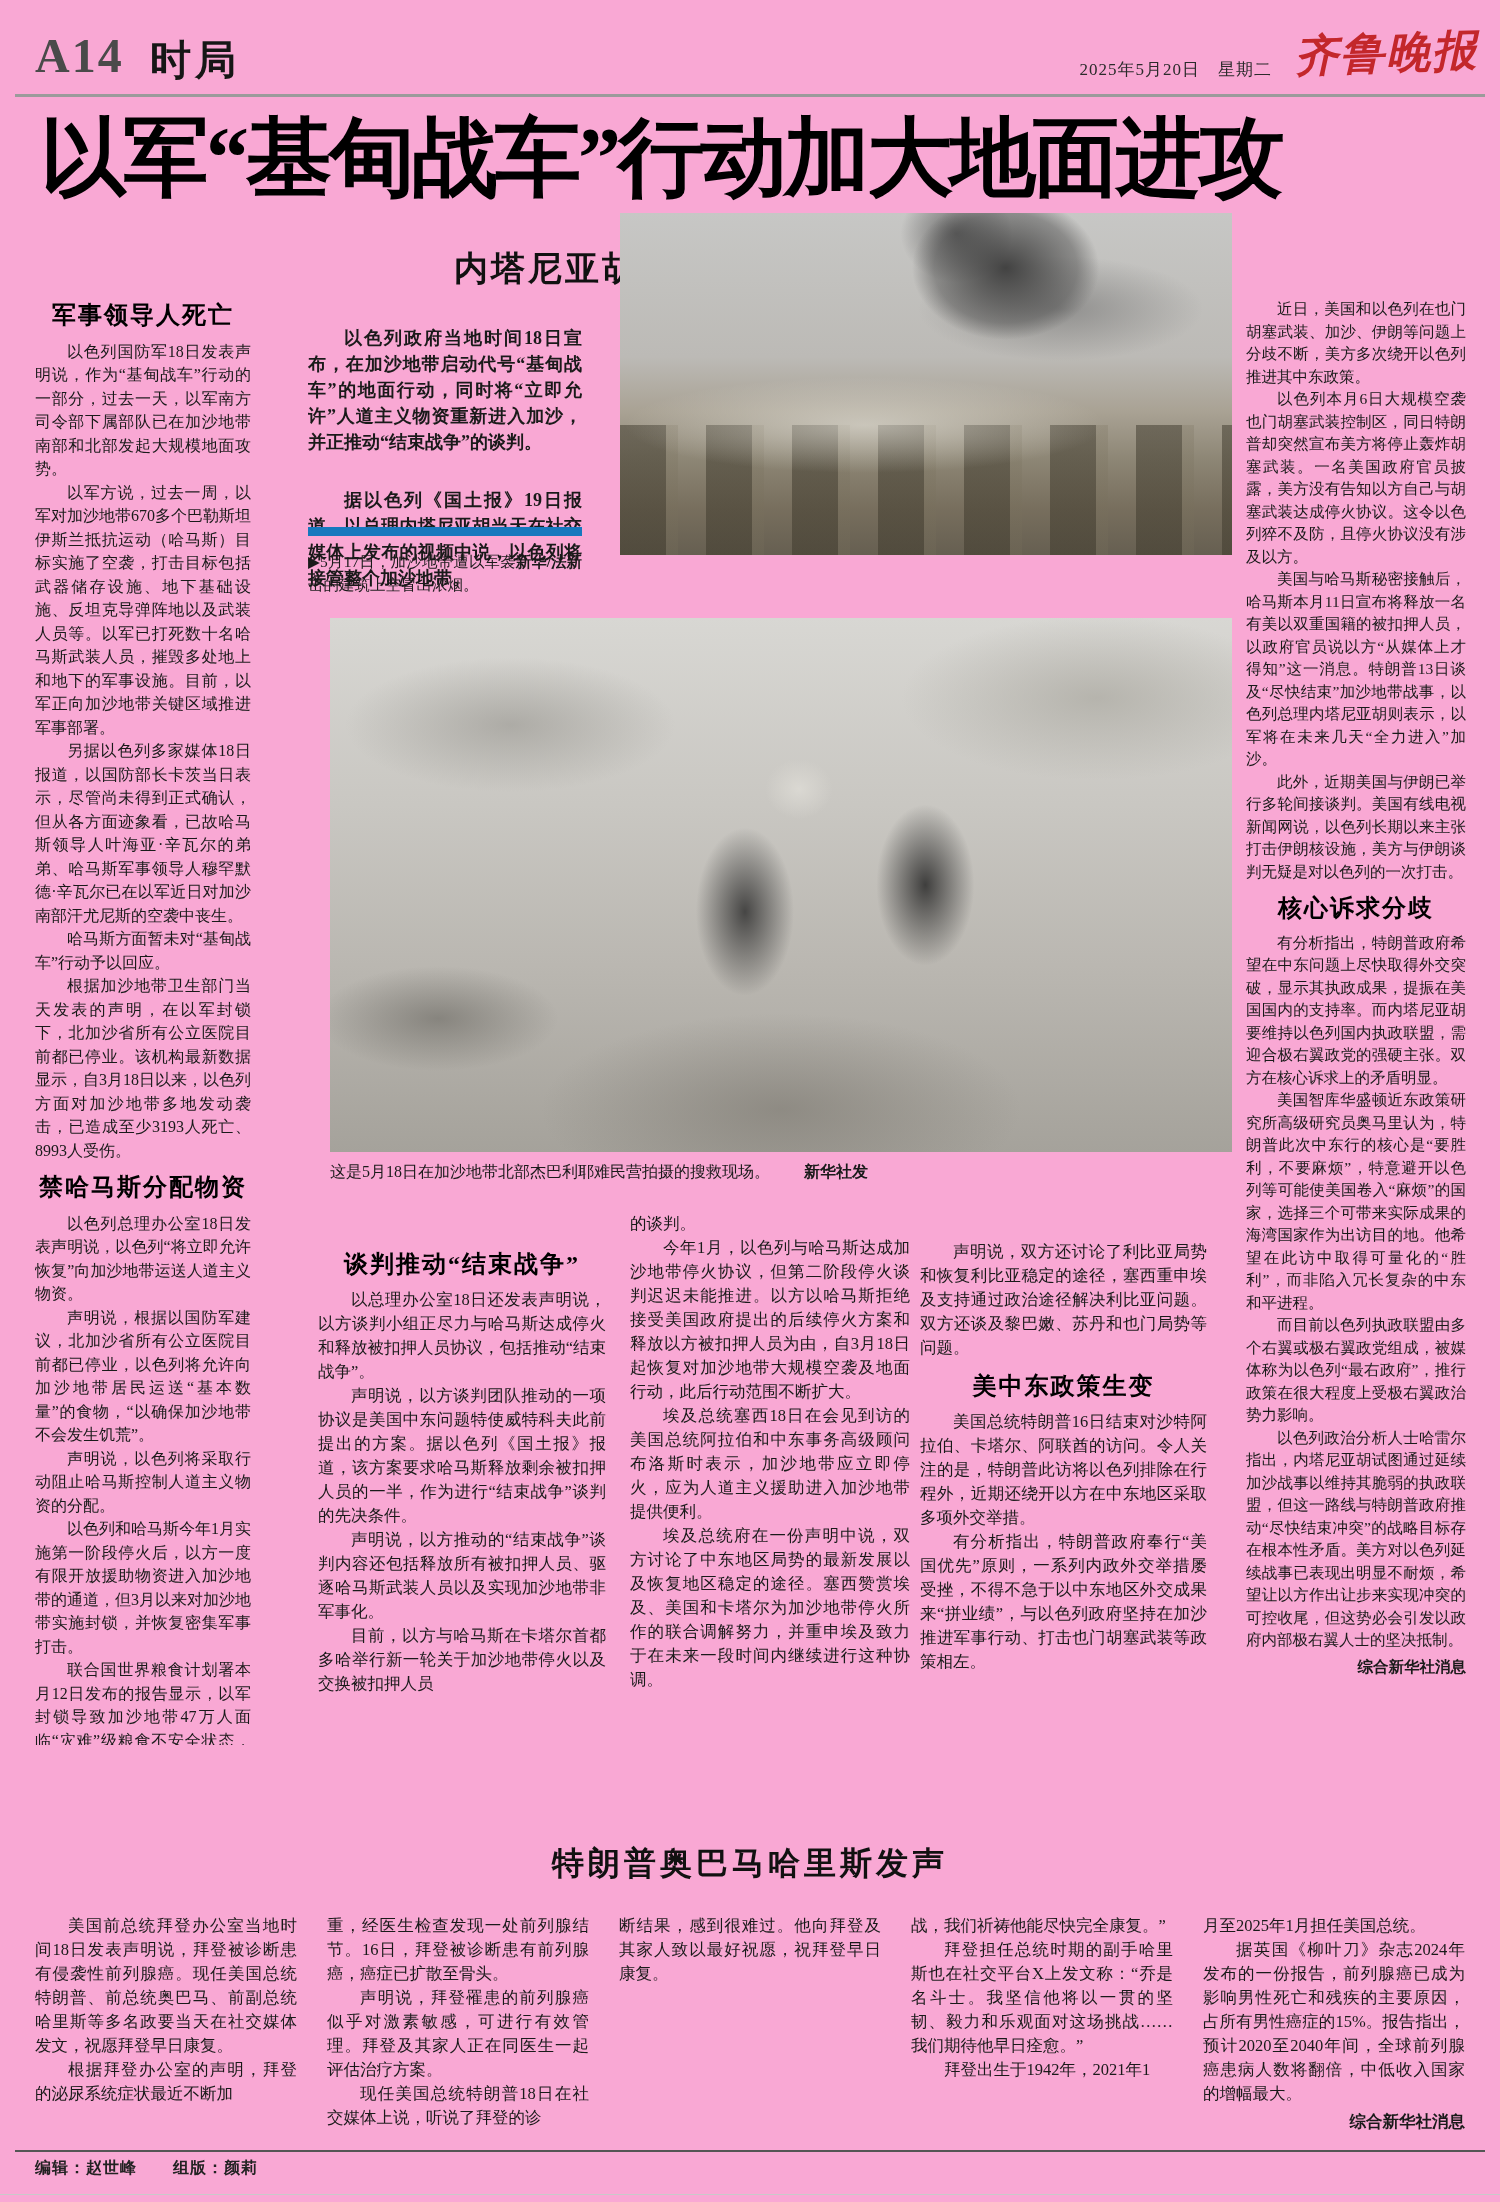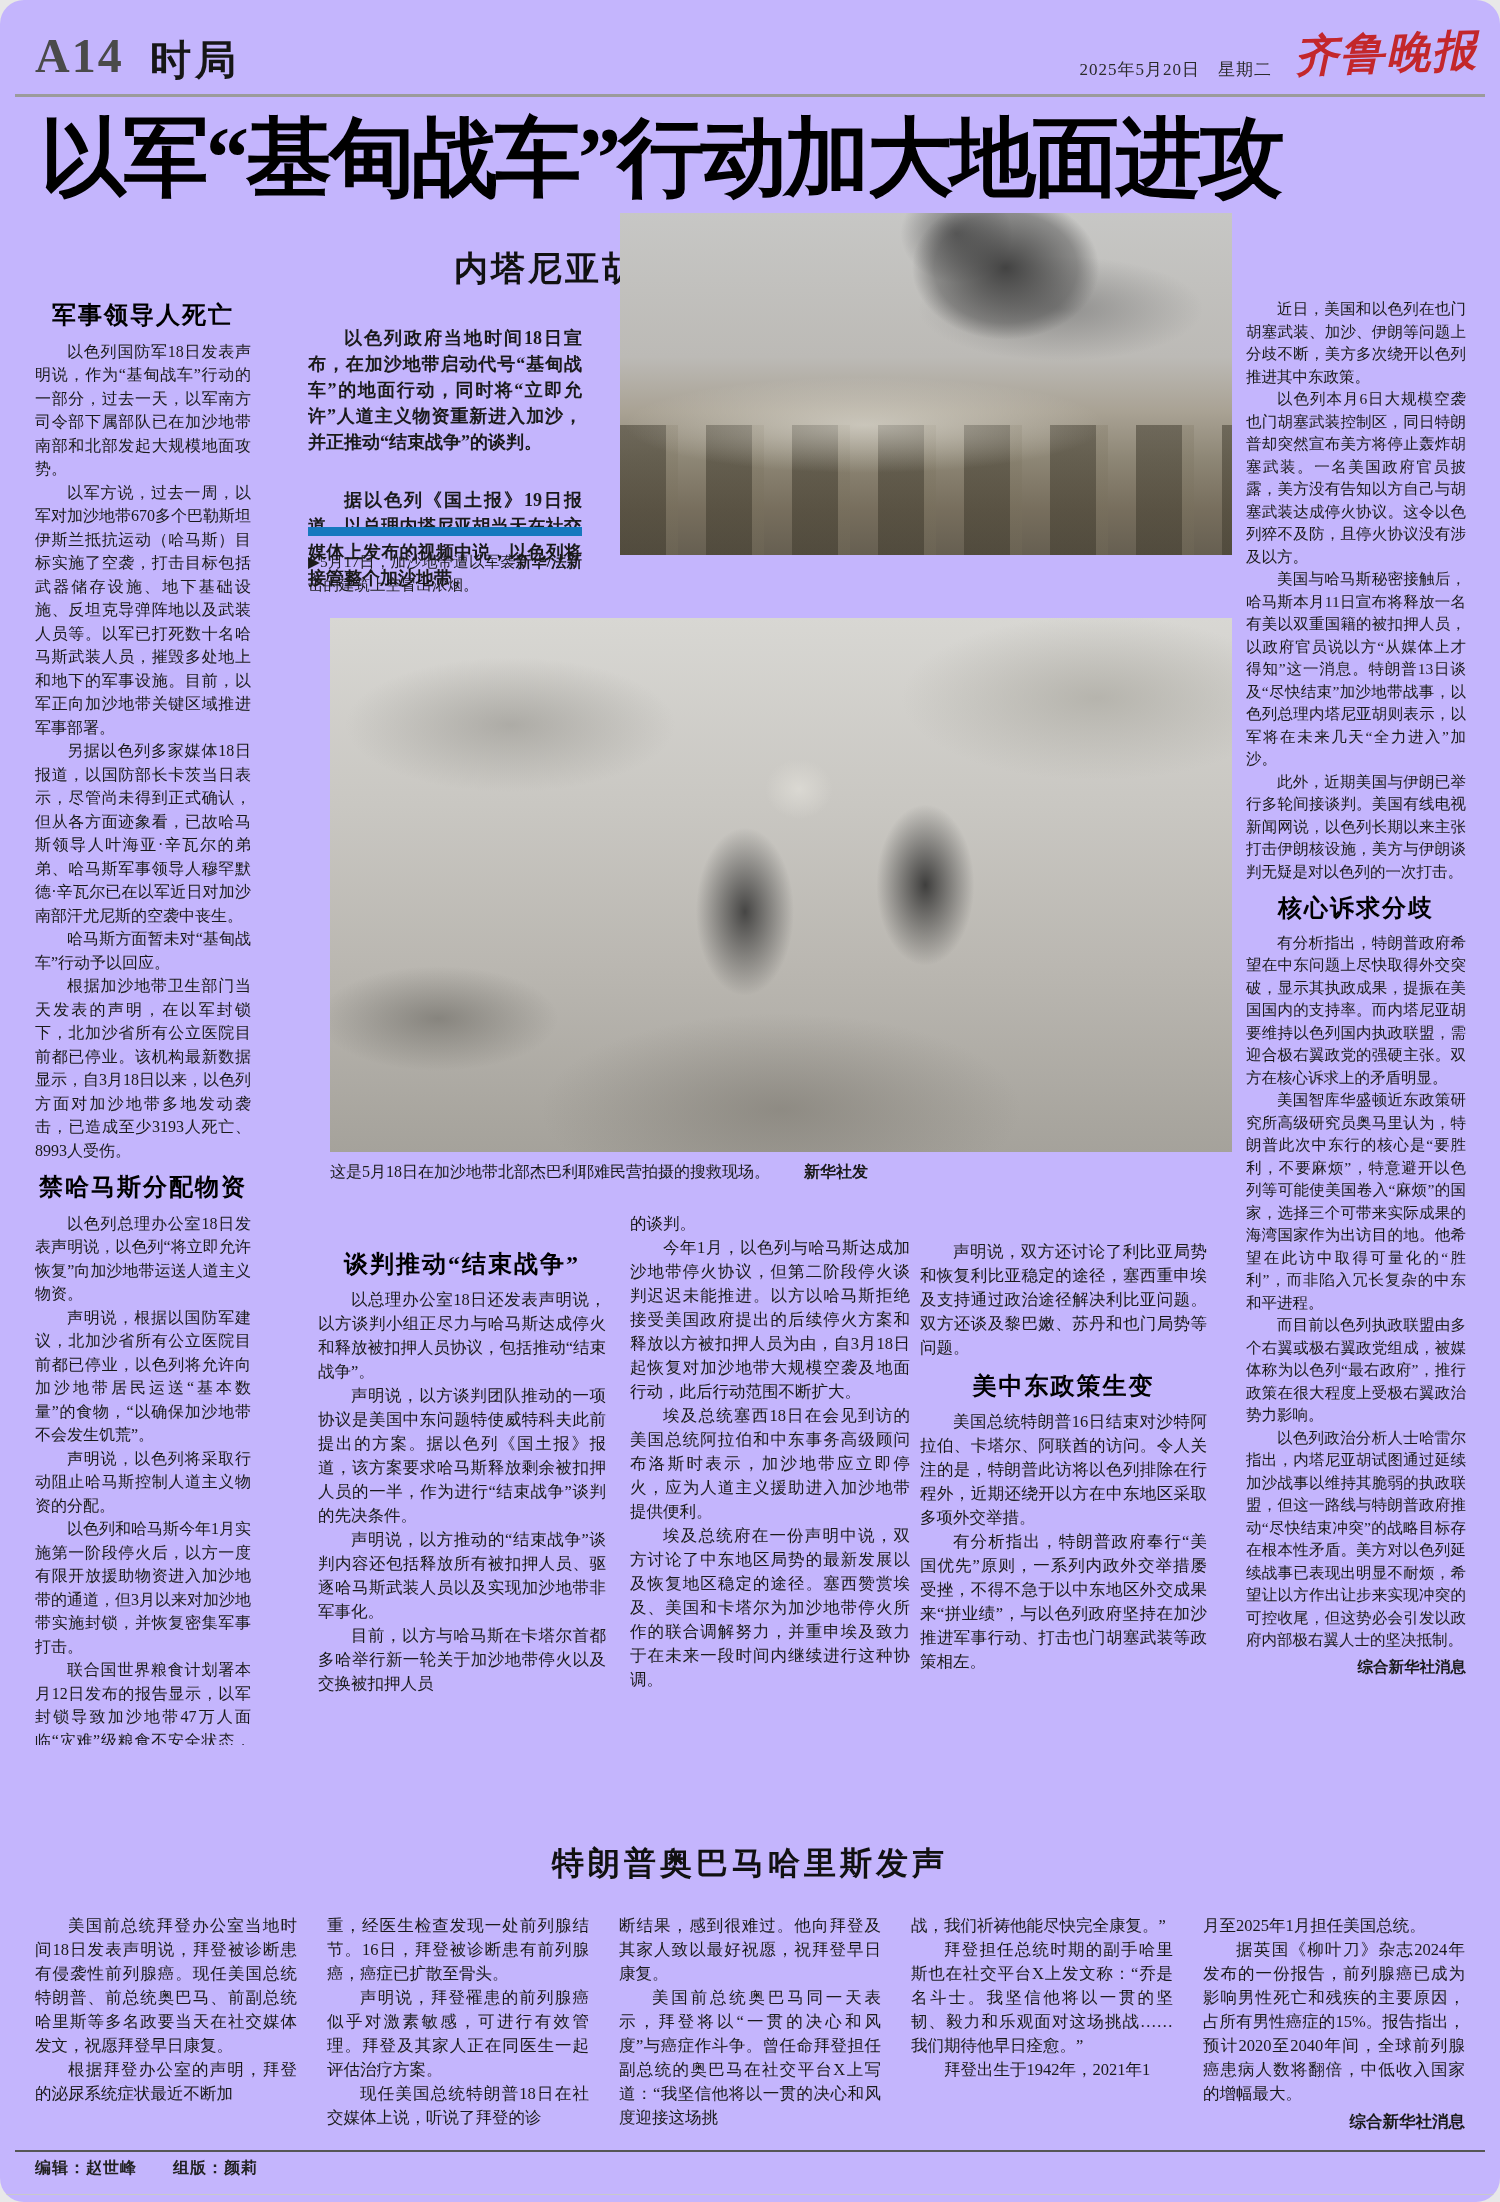--- a/index.html
+++ b/index.html
@@ -1,17 +1,17 @@
 <!DOCTYPE html>
 <html><head>
 <meta charset="utf-8">
 <style>
   html,body{margin:0;padding:0;background:#e8e8e8;}
-  .page{position:relative;width:1500px;height:2202px;background:#c4b5fd;margin:0 auto;
-        font-family:"Liberation Serif","DejaVu Serif",serif;color:#1a1a1a;overflow:hidden;border-radius:24px;}
+  .page{position:relative;width:1500px;height:2202px;background:#f9a8d4;margin:0 auto;
+        font-family:"Liberation Serif","DejaVu Serif",serif;color:#1a1a1a;overflow:hidden;}
 
   
   .edition{position:absolute;left:35px;top:28px;font-size:48px;font-weight:900;color:#4a4a4a;letter-spacing:2px;}
   .section-name{position:absolute;left:150px;top:33px;font-size:41px;font-weight:900;color:#161616;letter-spacing:4px;}
   .date-line{position:absolute;right:228px;top:58px;font-size:17px;color:#2b2b2b;letter-spacing:1px;white-space:nowrap;}
   .masthead{position:absolute;right:22px;top:24px;font-size:44px;font-weight:900;font-style:italic;
             color:#c3272b;letter-spacing:2px;transform:rotate(-2deg);}
   .header-rule{position:absolute;left:15px;right:15px;top:94px;height:3px;background:#9b9b9b;}
 
   
@@ -178,21 +178,20 @@
       <p class="para">美国前总统拜登办公室当地时间18日发表声明说，拜登被诊断患有侵袭性前列腺癌。现任美国总统特朗普、前总统奥巴马、前副总统哈里斯等多名政要当天在社交媒体发文，祝愿拜登早日康复。</p>
       <p class="para">根据拜登办公室的声明，拜登的泌尿系统症状最近不断加</p>
     </div>
   <div class="bcol" id="bcol2">
       <p class="para cont">重，经医生检查发现一处前列腺结节。16日，拜登被诊断患有前列腺癌，癌症已扩散至骨头。</p>
       <p class="para">声明说，拜登罹患的前列腺癌似乎对激素敏感，可进行有效管理。拜登及其家人正在同医生一起评估治疗方案。</p>
       <p class="para">现任美国总统特朗普18日在社交媒体上说，听说了拜登的诊</p>
     </div>
   <div class="bcol" id="bcol3">
       <p class="para cont">断结果，感到很难过。他向拜登及其家人致以最好祝愿，祝拜登早日康复。</p>
-      <p class="para">美国前总统奥巴马同一天表示，拜登将以“一贯的决心和风度”与癌症作斗争。曾任命拜登担任副总统的奥巴马在社交平台X上写道：“我坚信他将以一贯的决心和风度迎接这场挑</p>
     </div>
   <div class="bcol" id="bcol4">
       <p class="para cont">战，我们祈祷他能尽快完全康复。”</p>
       <p class="para">拜登担任总统时期的副手哈里斯也在社交平台X上发文称：“乔是名斗士。我坚信他将以一贯的坚韧、毅力和乐观面对这场挑战……我们期待他早日痊愈。”</p>
       <p class="para">拜登出生于1942年，2021年1</p>
     </div>
   <div class="bcol" id="bcol5">
     <div>
         <p class="para cont">月至2025年1月担任美国总统。</p>
         <p class="para">据英国《柳叶刀》杂志2024年发布的一份报告，前列腺癌已成为影响男性死亡和残疾的主要原因，占所有男性癌症的15%。报告指出，预计2020至2040年间，全球前列腺癌患病人数将翻倍，中低收入国家的增幅最大。</p>

